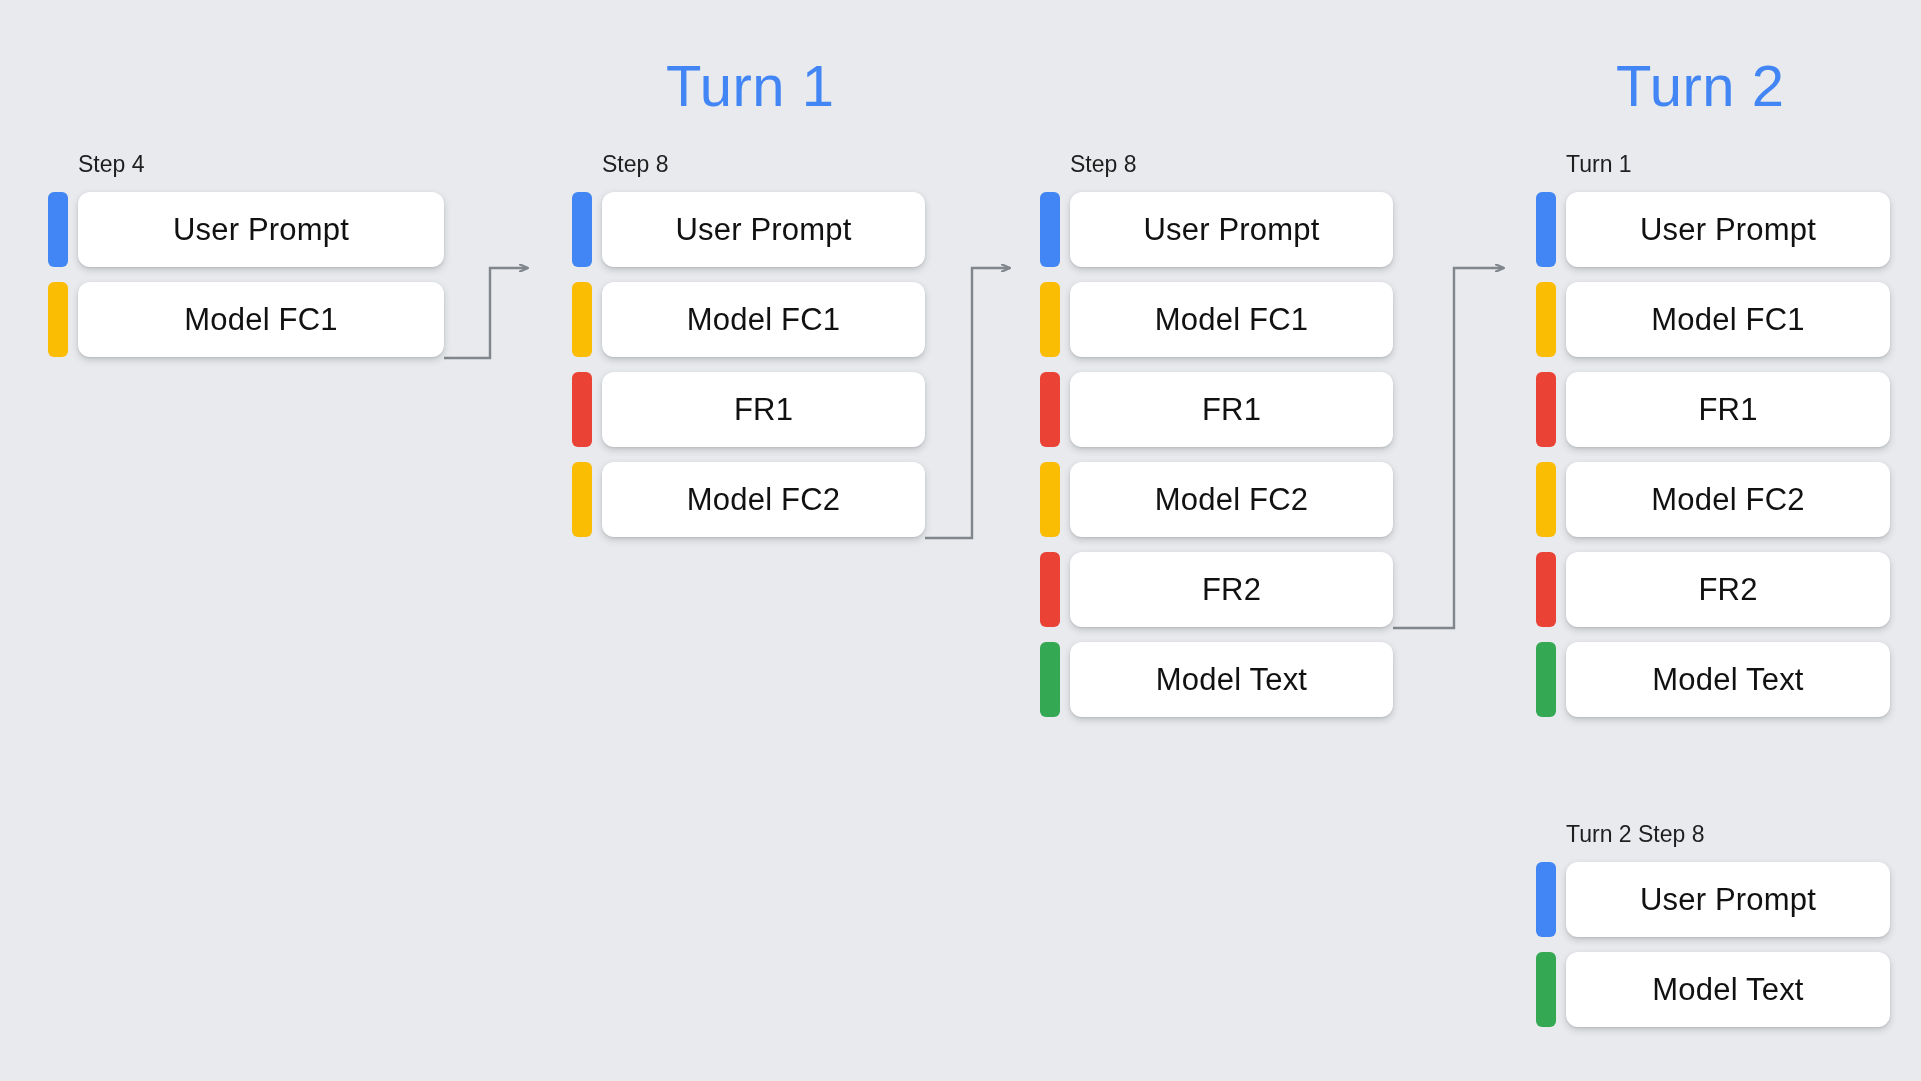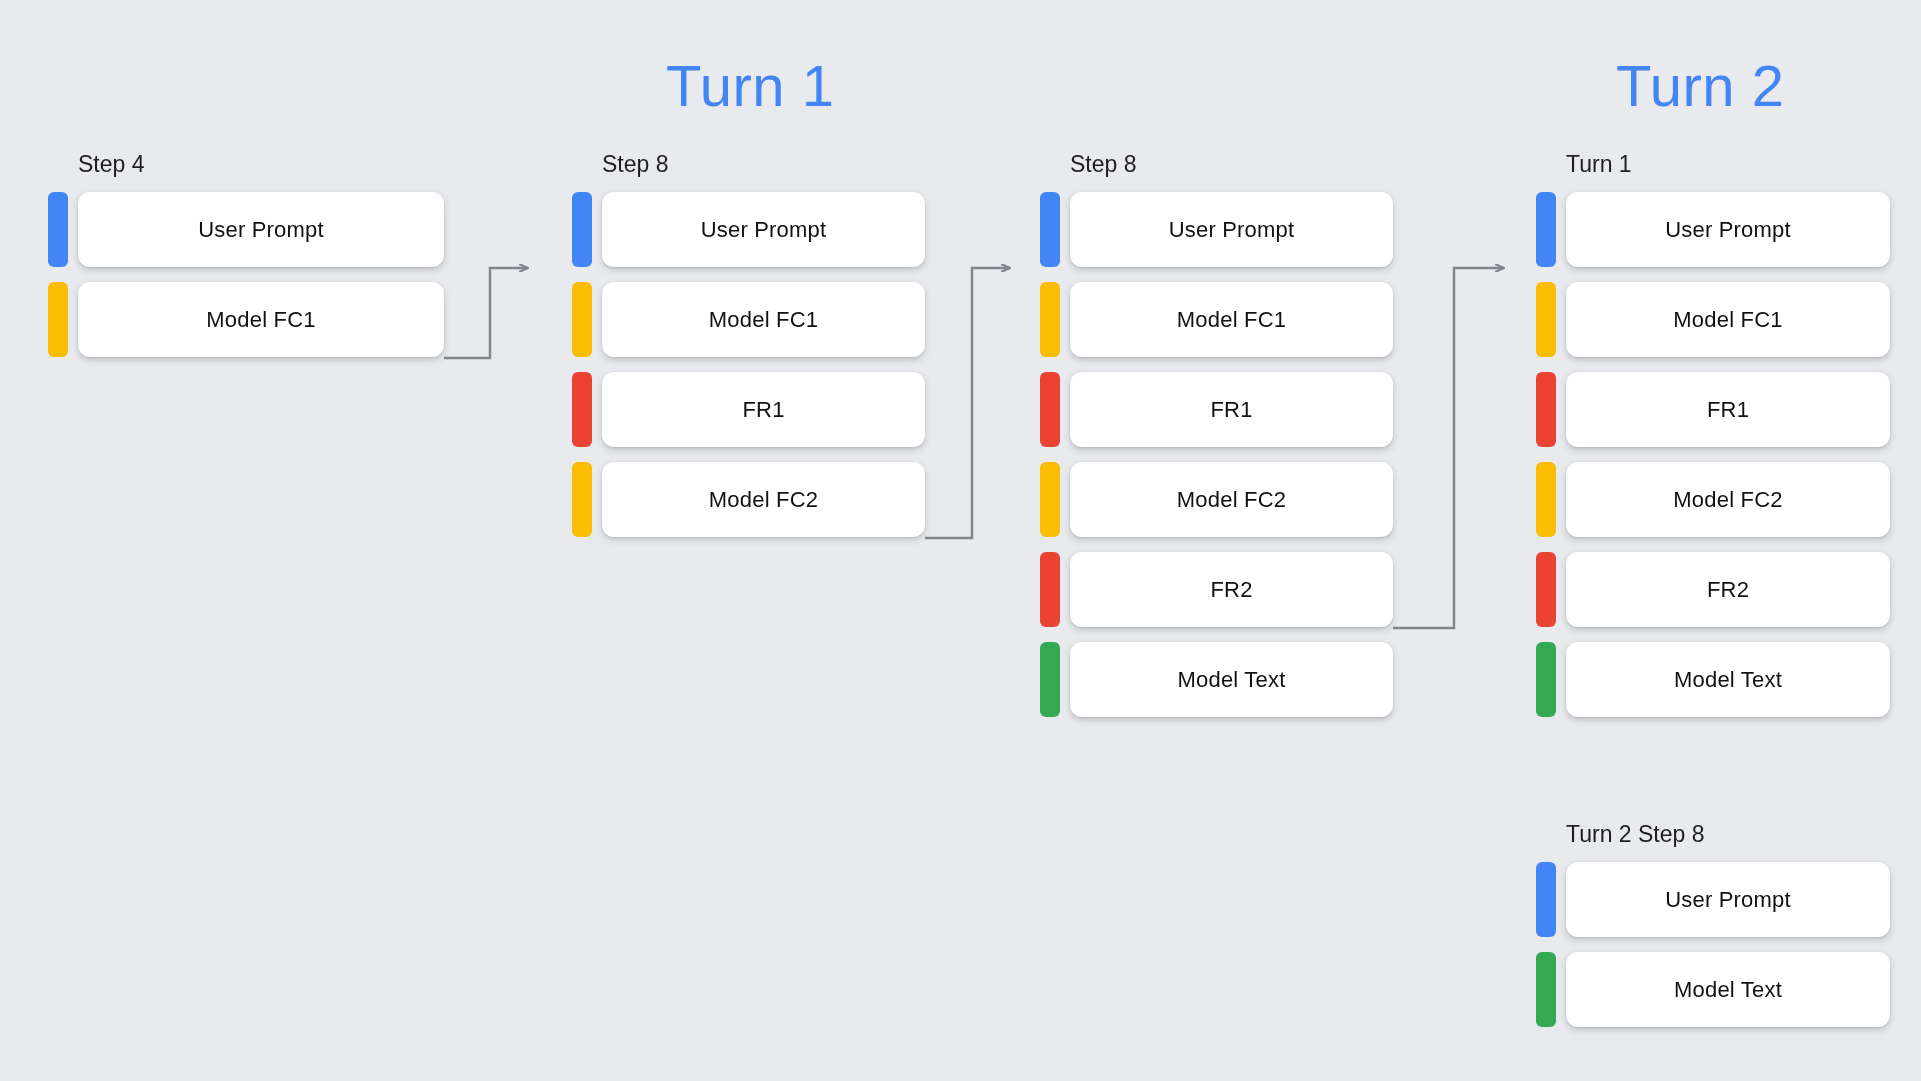--- a/index.html
+++ b/index.html
@@ -72,21 +72,21 @@
     height: 75px;
     background: #ffffff;
     border-radius: 12px;
     box-shadow: 0 3px 7px rgba(60, 64, 67, 0.22),
                 0 1px 2px rgba(60, 64, 67, 0.12);
     display: flex;
     align-items: center;
     justify-content: center;
   }
   .card-text {
-    font-size: 22px;
+    font-size: 31px;
     color: #111111;
     letter-spacing: 0.2px;
     white-space: nowrap;
     line-height: 1;
   }
 
   
   #col-step1     { left: 36px;   top: 192px;  width: 396px; }
   #col-step2     { left: 560px;  top: 192px;  width: 353px; }
   #col-step3     { left: 1028px; top: 192px;  width: 353px; }

